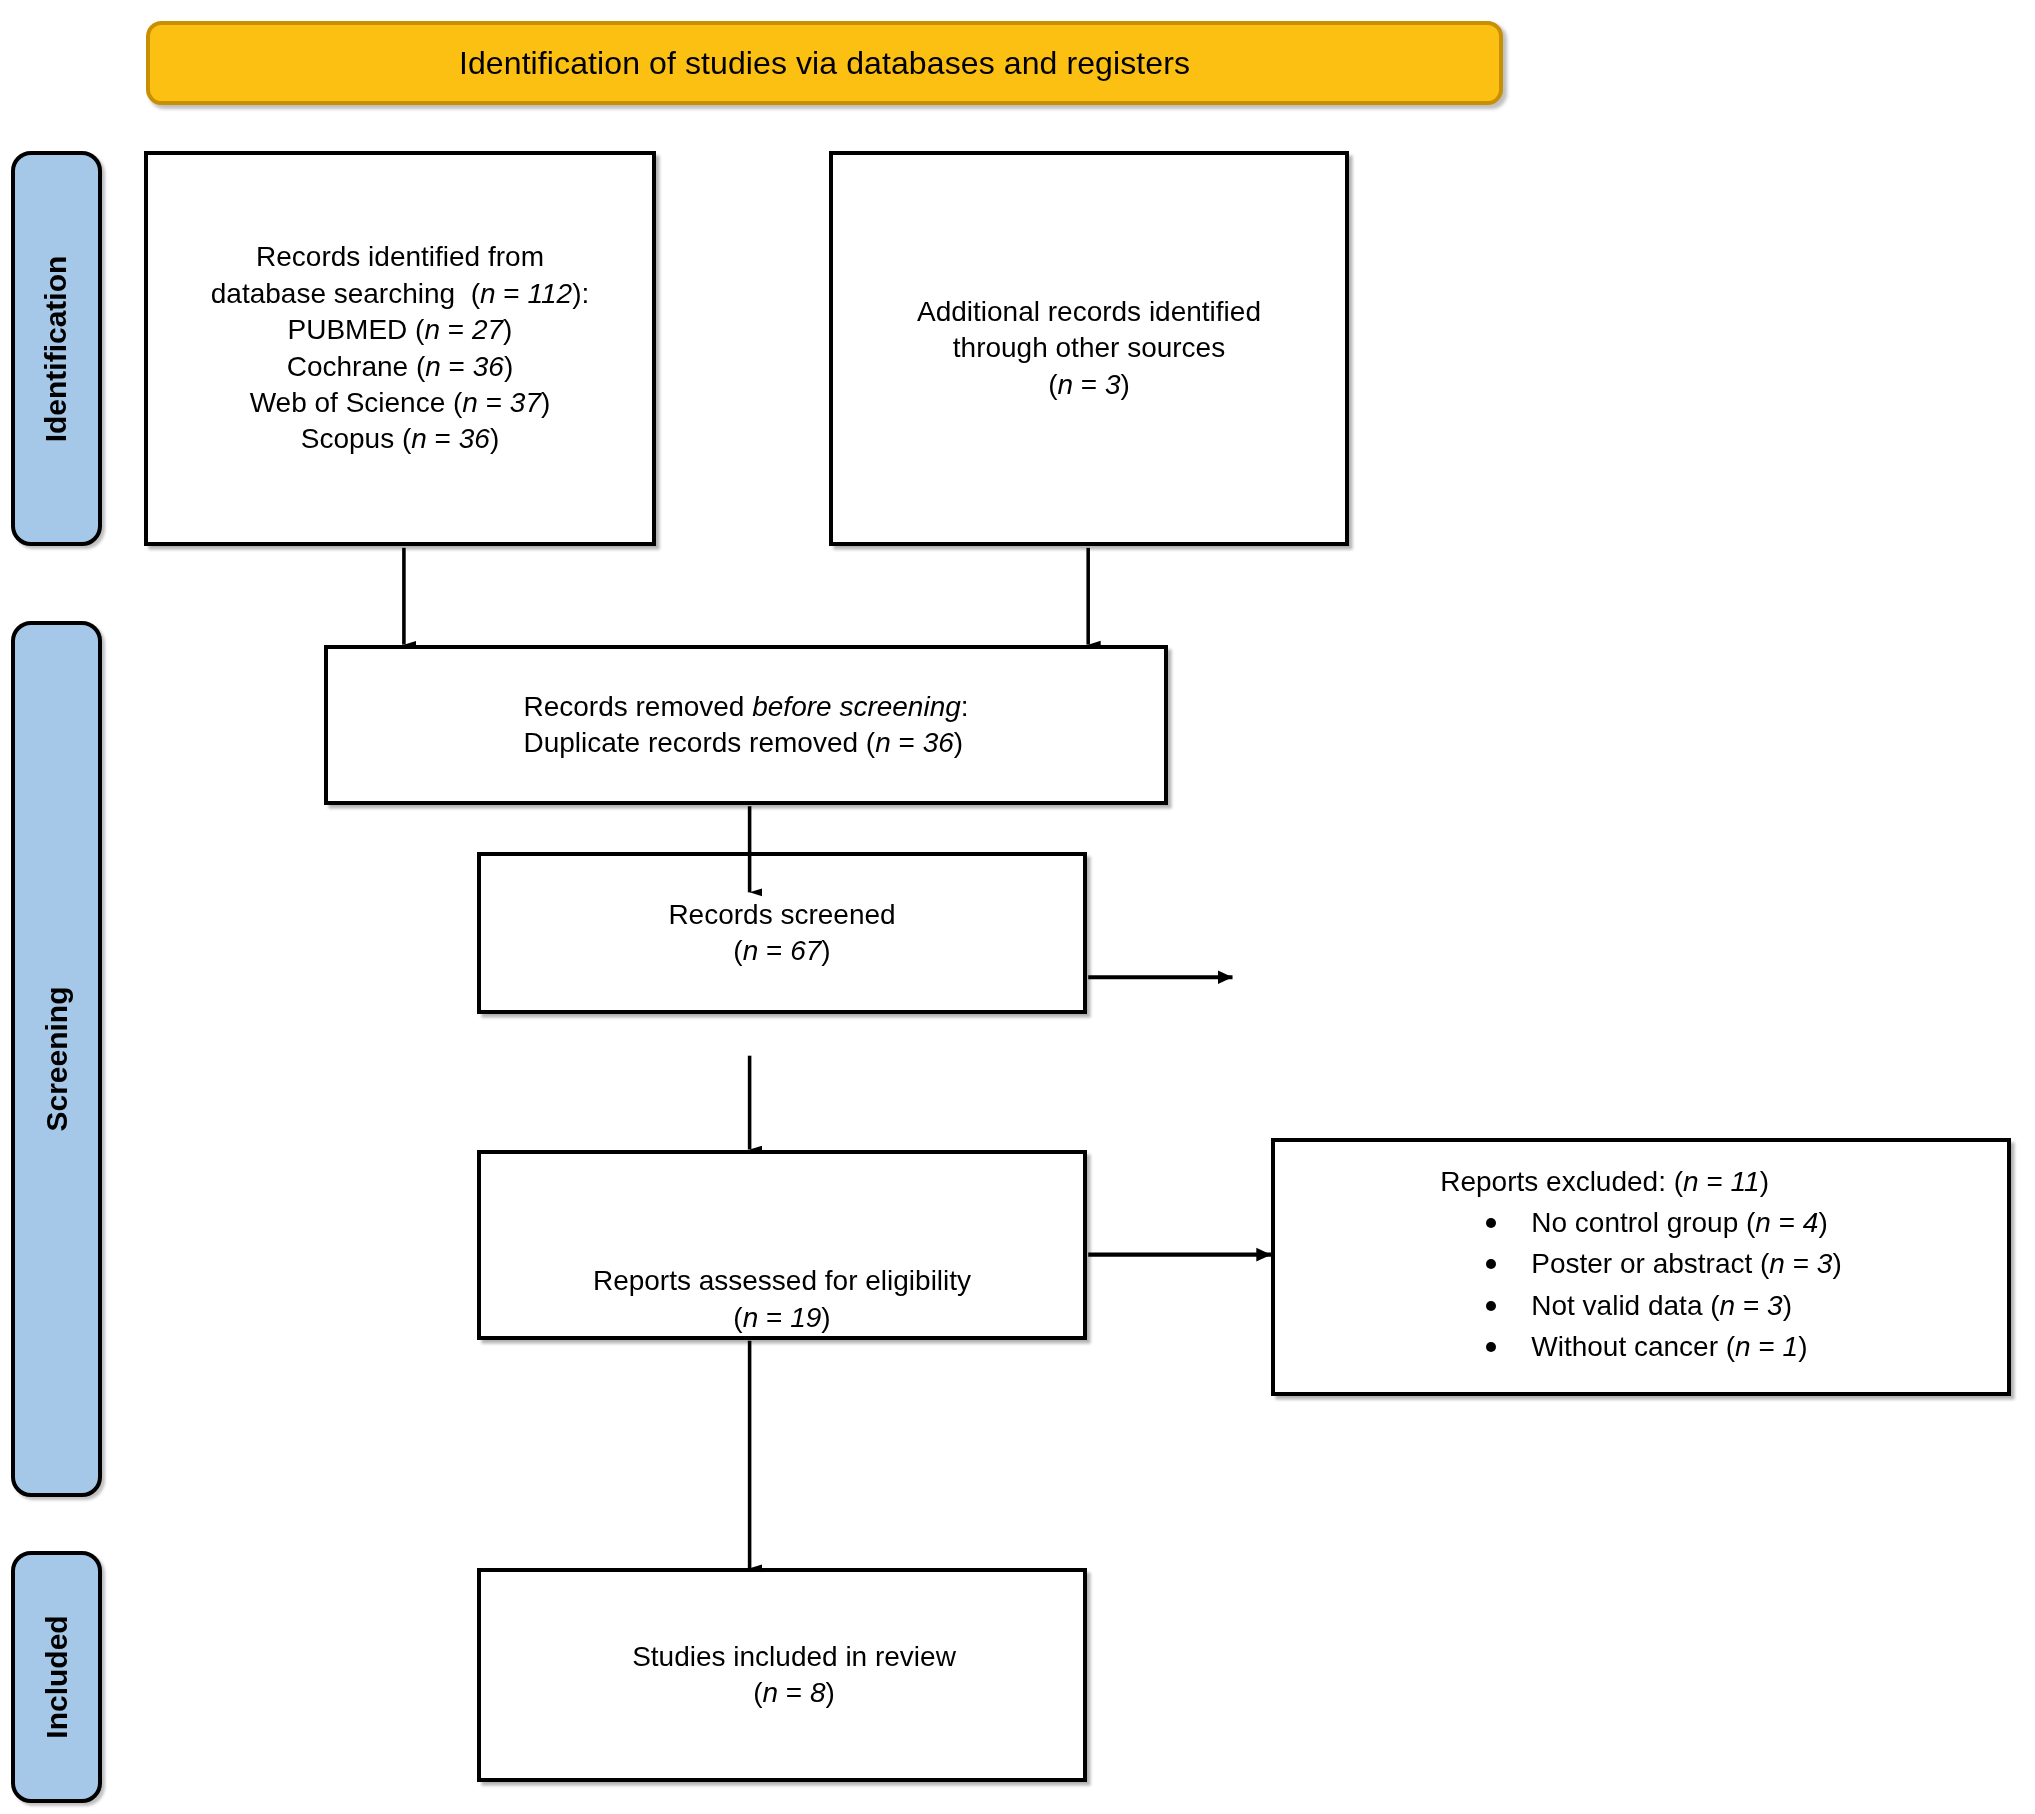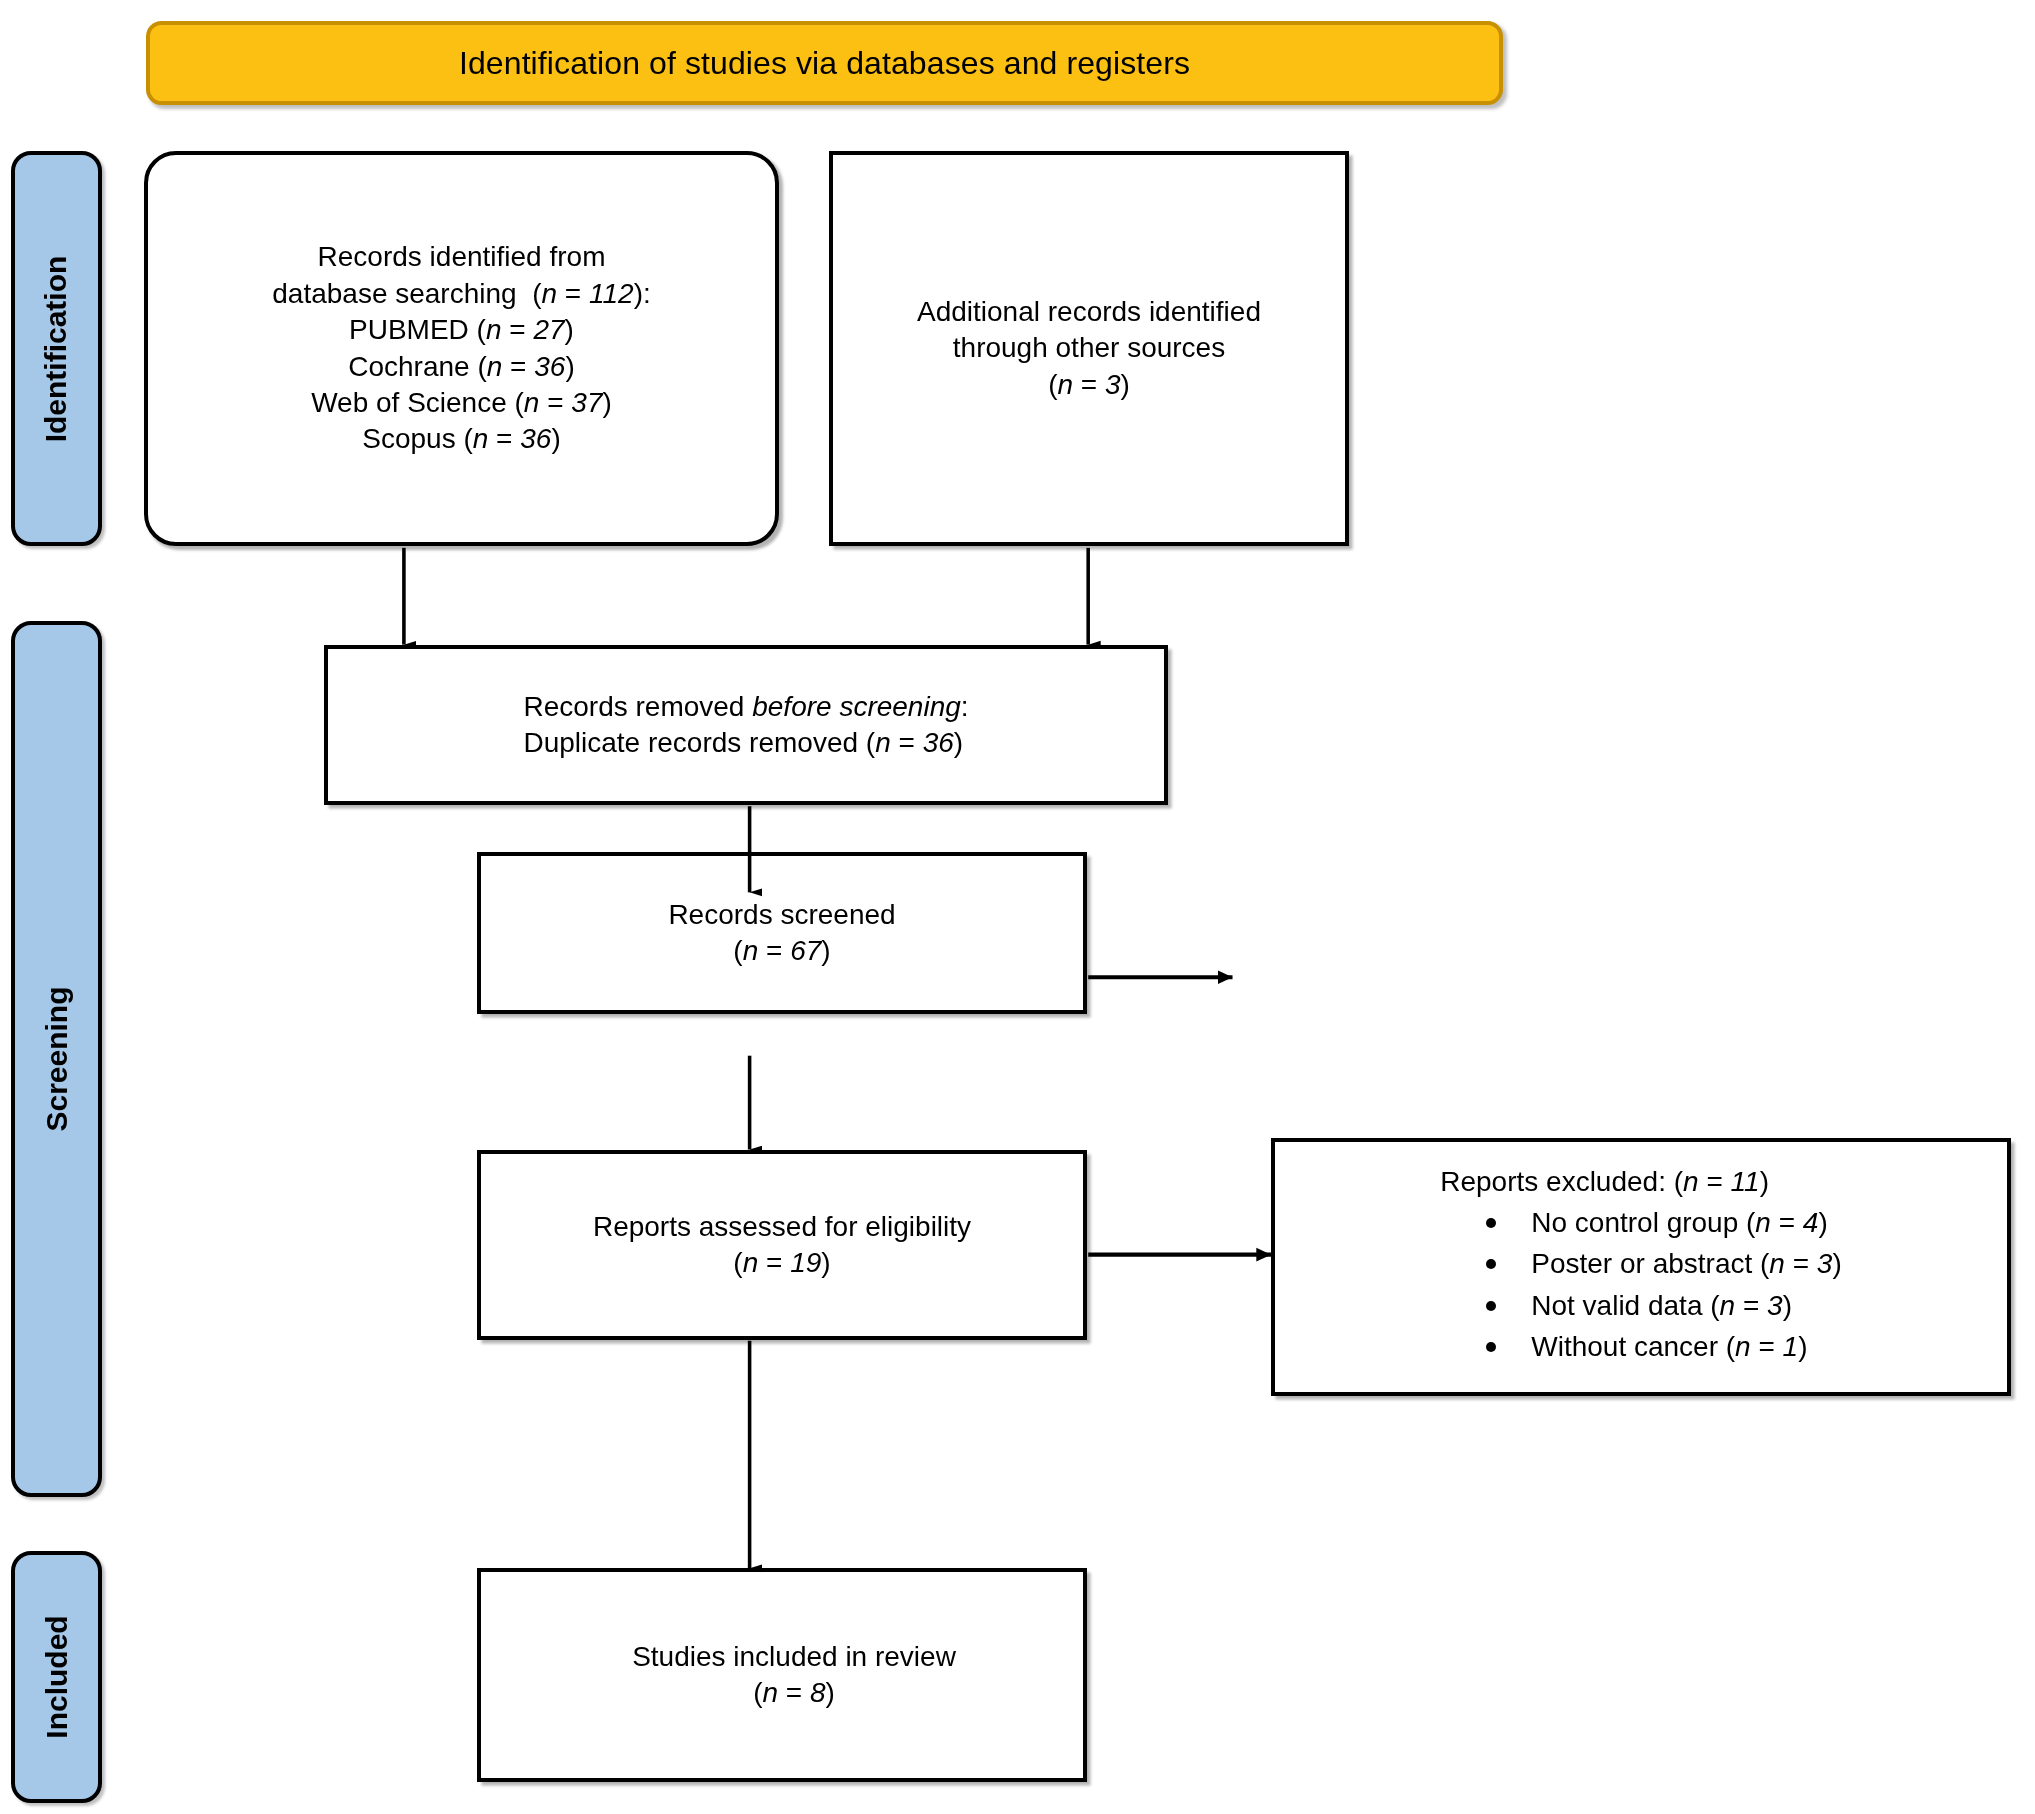--- a/index.html
+++ b/index.html
@@ -71,26 +71,26 @@
   .box-text{
     font-size:28px;
     line-height:1.30;
     color:#000000;
     text-align:center;
     padding:0 8.3px;
   }
   .box-text.left{ text-align:left; }
   .box-text i{ font-style:italic; }
 
-  #box-identified-db{ left:144px;  top:151px;  width:635px;  height:395px;border-radius:32px; }
+  #box-identified-db{ left:144px;  top:151px;  width:512px;  height:395px; }
   #box-identified-other{ left:829px; top:151px; width:520px; height:395px; }
   #box-removed{ left:324px;  top:645px; width:844px; height:160px; }
   #box-screened{ left:477px; top:852px; width:610px; height:162px; }
   #box-records-excluded{ left:1233px; top:945px; width:609px; height:65px; }
-  #box-assessed{ left:477px; top:1150px; width:610px; height:190px; }
+  #box-assessed{ left:477px; top:1150px; width:610px; height:190px;align-items:flex-end; }
   #box-reports-excluded{ left:1271px; top:1138px; width:740px; height:258px; }
   #box-included{ left:477px; top:1568px; width:610px; height:214px;padding-left:24px; }
 
   
   .excl-head{ margin:0 0 3.6px 0; }
   .excl-list{
     list-style:none;
     margin:0;
     padding:0 0 0 46px;
   }

